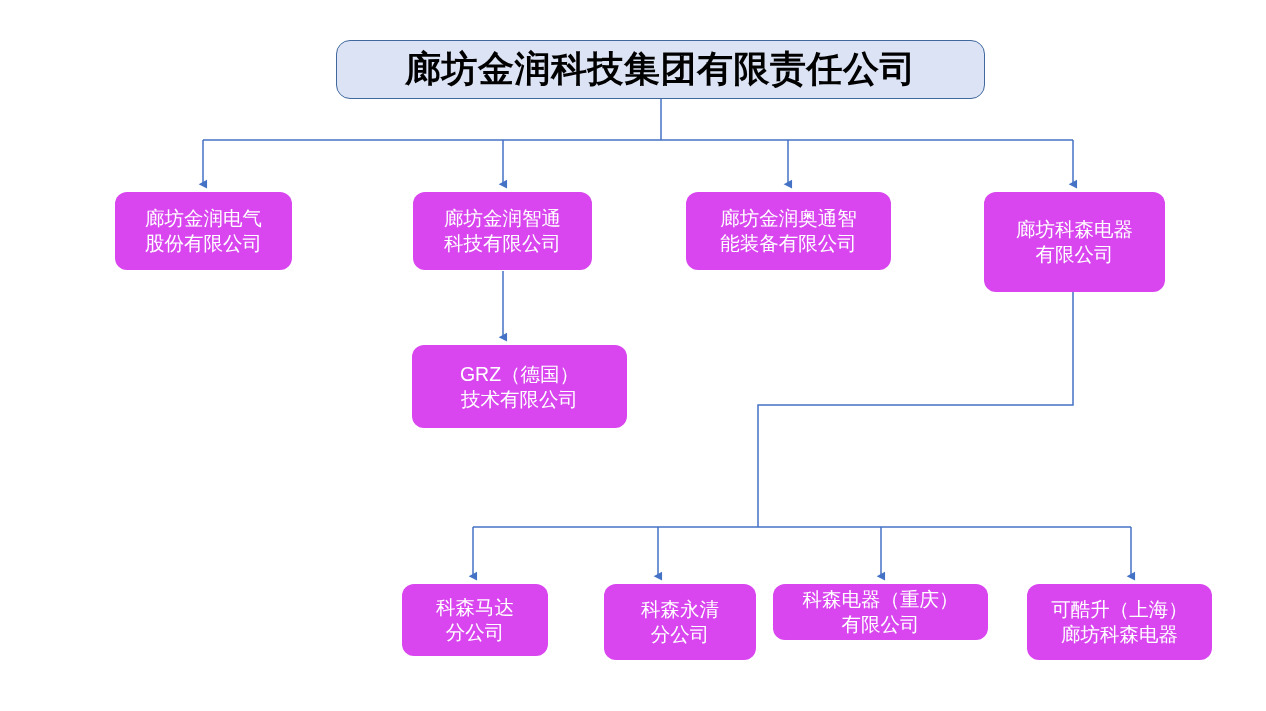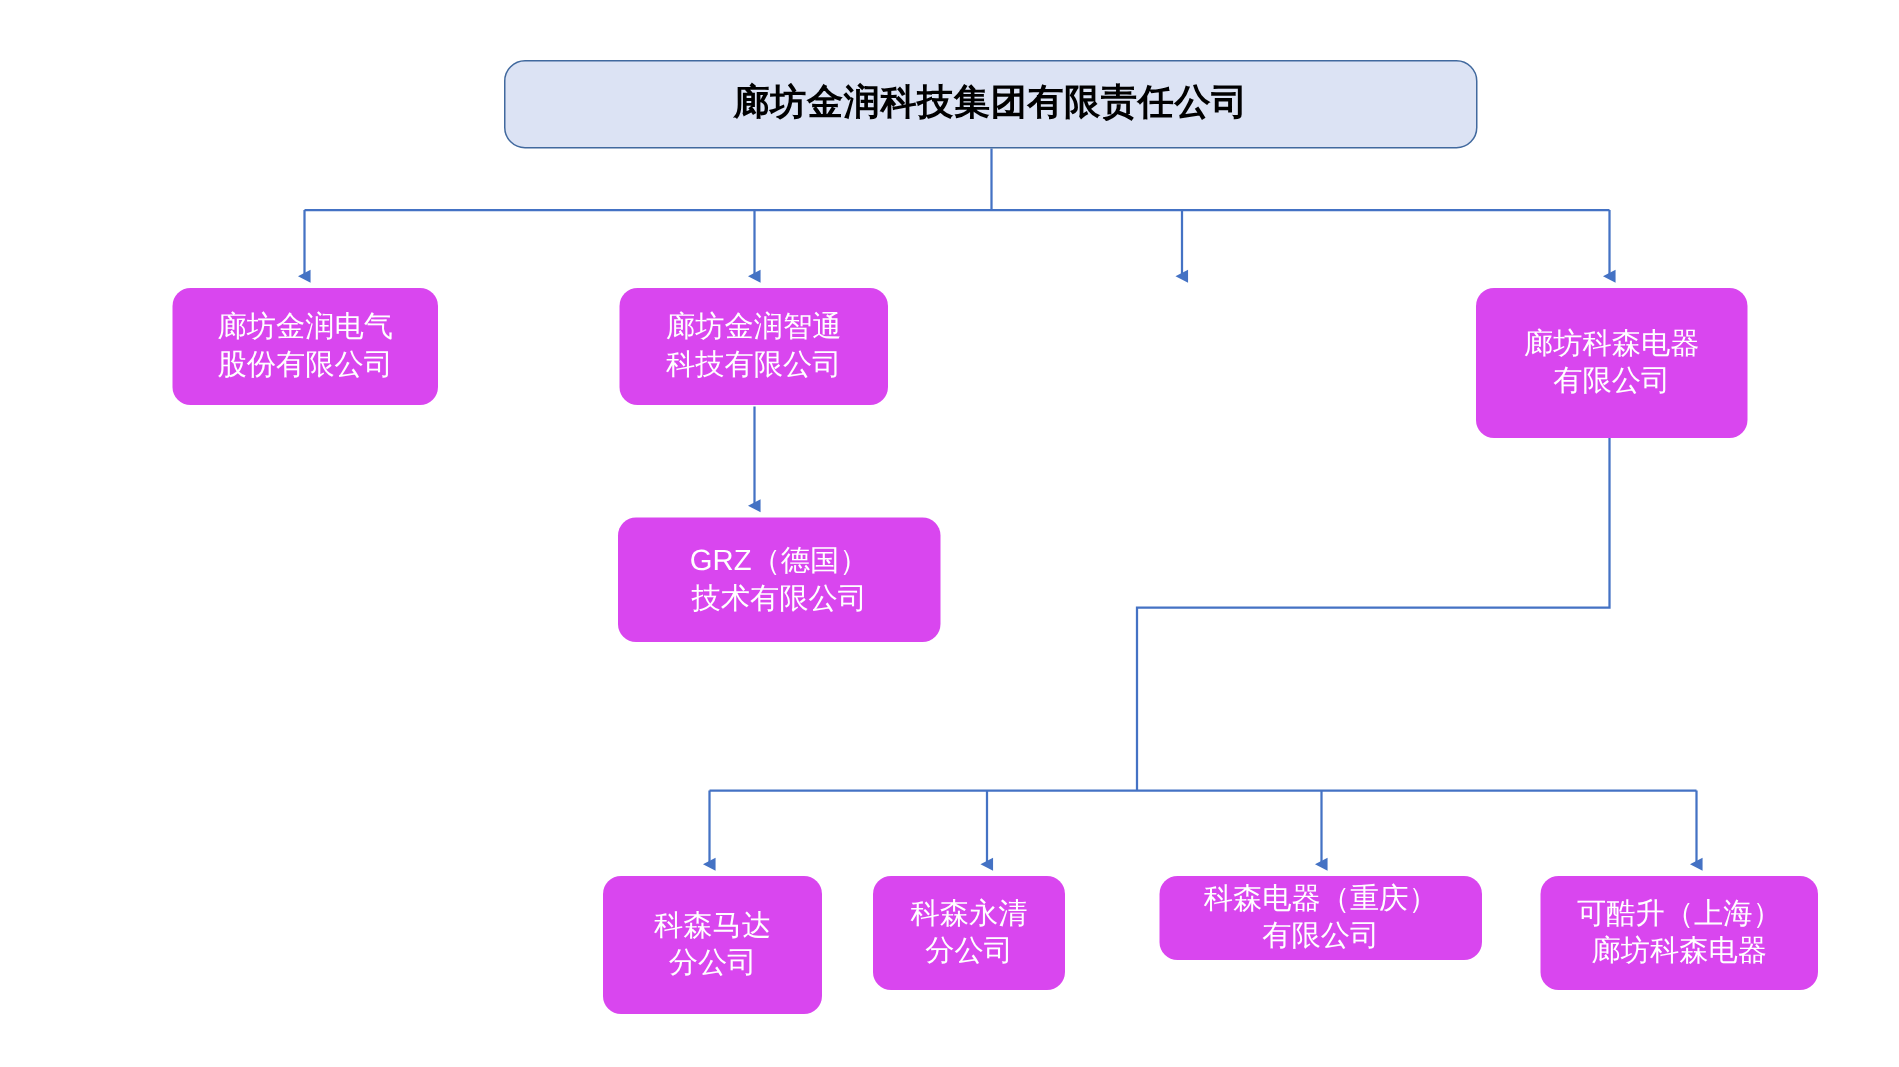--- a/index.html
+++ b/index.html
@@ -34,21 +34,21 @@
     text-align: center;
     border-radius: 12px;
     line-height: 1.28;
     white-space: pre-line;
   }
   .node-root {
     background: #dce3f4;
     border: 1.6px solid #41699e;
     color: #000000;
     font-weight: bold;
-    font-size: 24px;
+    font-size: 36px;
     border-radius: 14px;
     letter-spacing: 0.5px;
   }
   .node-unit {
     background: #d946ef;
     border: none;
     color: #ffffff;
     font-size: 19.5px;
     font-weight: normal;
   }
@@ -98,37 +98,41 @@
   <div class="node node-unit" style="left:115px; top:192px; width:177px; height:78px;">
     <span class="node-label">廊坊金润电气
 股份有限公司</span>
   </div>
 
   <div class="node node-unit" style="left:413px; top:192px; width:179px; height:78px;">
     <span class="node-label">廊坊金润智通
 科技有限公司</span>
   </div>
 
+  <div class="node node-unit" style="left:686px; top:192px; width:205px; height:78px;">
+    <span class="node-label">廊坊金润奥通智
+能装备有限公司</span>
+  </div>
 
   <div class="node node-unit" style="left:984px; top:192px; width:181px; height:100px;">
     <span class="node-label">廊坊科森电器
 有限公司</span>
   </div>
 
   <div class="node node-unit" style="left:412px; top:345px; width:215px; height:83px;">
     <span class="node-label">GRZ（德国）
 技术有限公司</span>
   </div>
 
-  <div class="node node-unit" style="left:402px; top:584px; width:146px; height:92px;">
+  <div class="node node-unit" style="left:402px; top:584px; width:146px; height:72px;">
     <span class="node-label">科森马达
 分公司</span>
   </div>
 
-  <div class="node node-unit" style="left:582px; top:584px; width:128px; height:76px;">
+  <div class="node node-unit" style="left:604px; top:584px; width:152px; height:76px;">
     <span class="node-label">科森永清
 分公司</span>
   </div>
 
   <div class="node node-unit" style="left:773px; top:584px; width:215px; height:56px;">
     <span class="node-label">科森电器（重庆）
 有限公司</span>
   </div>
 
   <div class="node node-unit" style="left:1027px; top:584px; width:185px; height:76px;">

